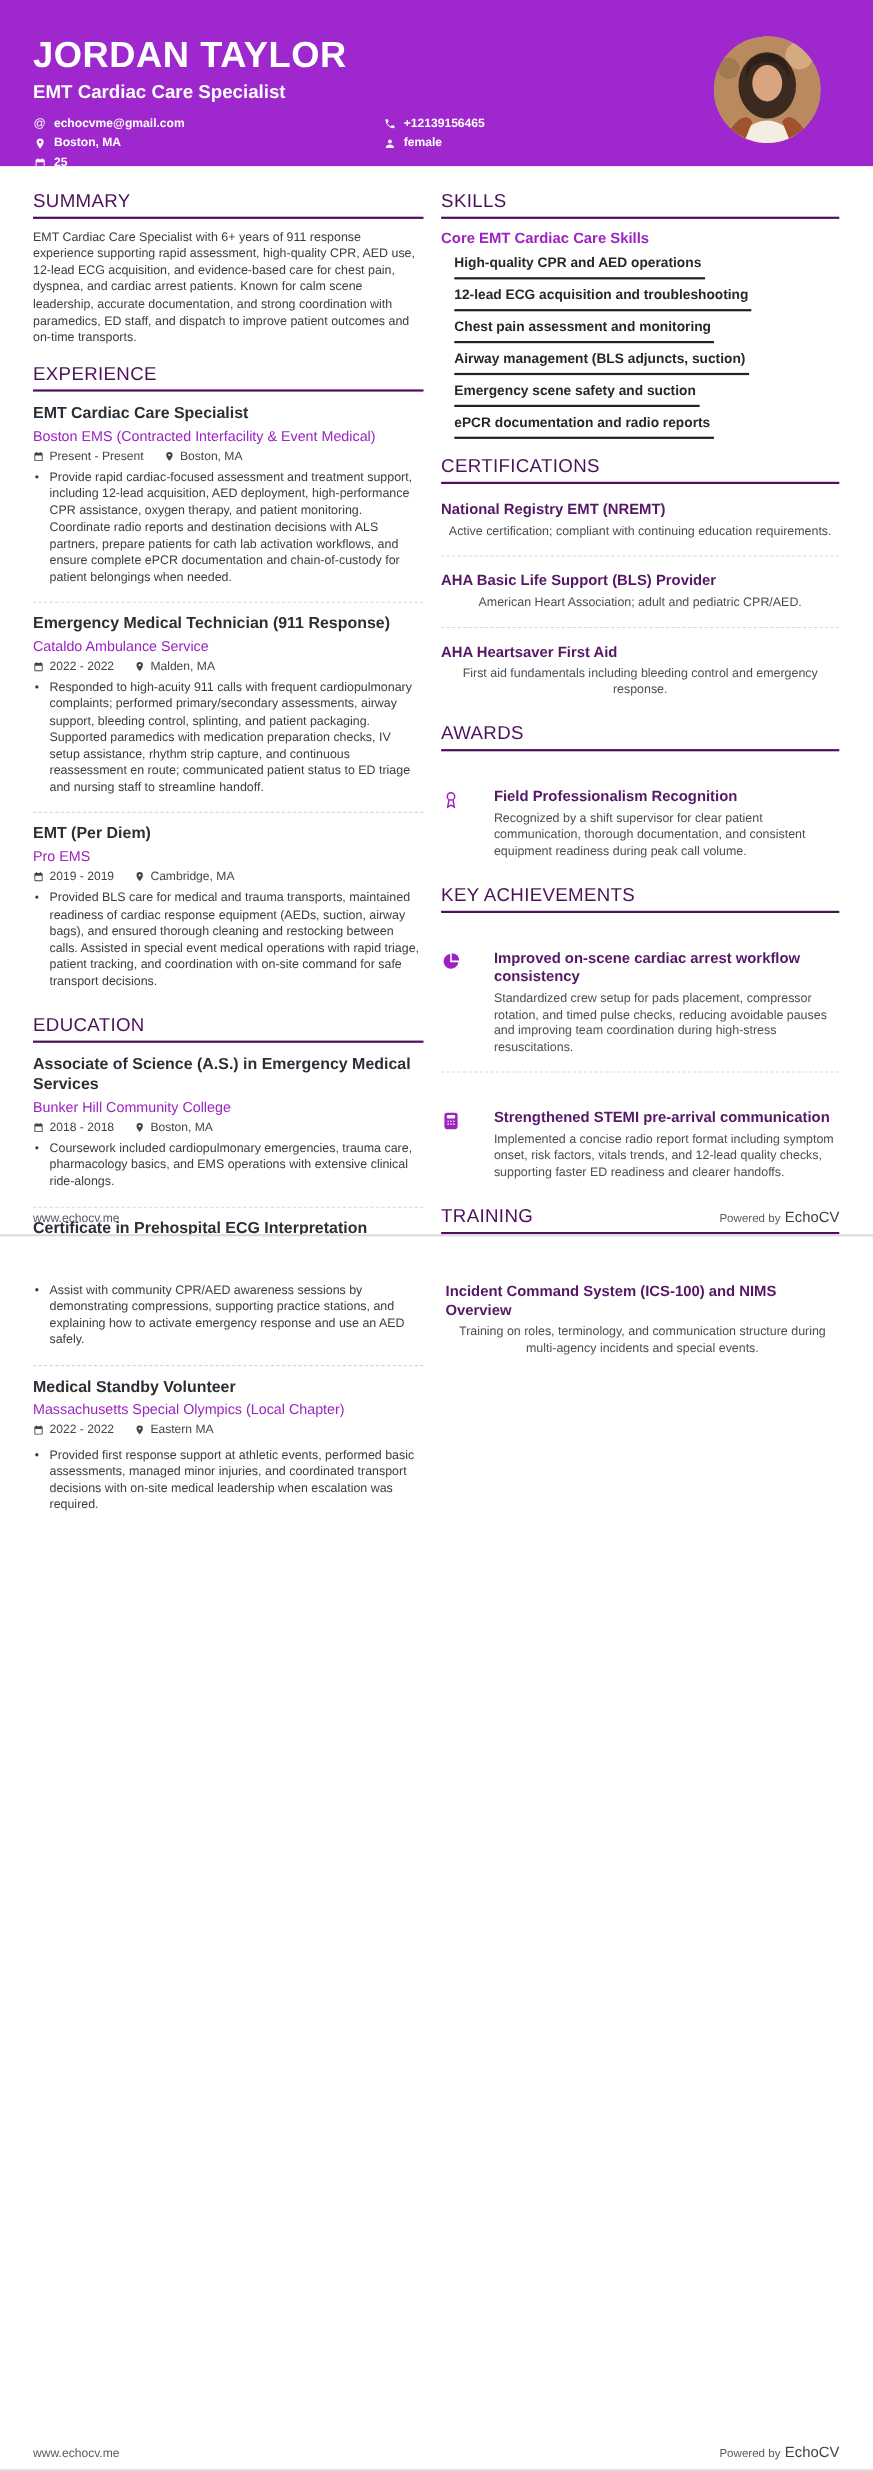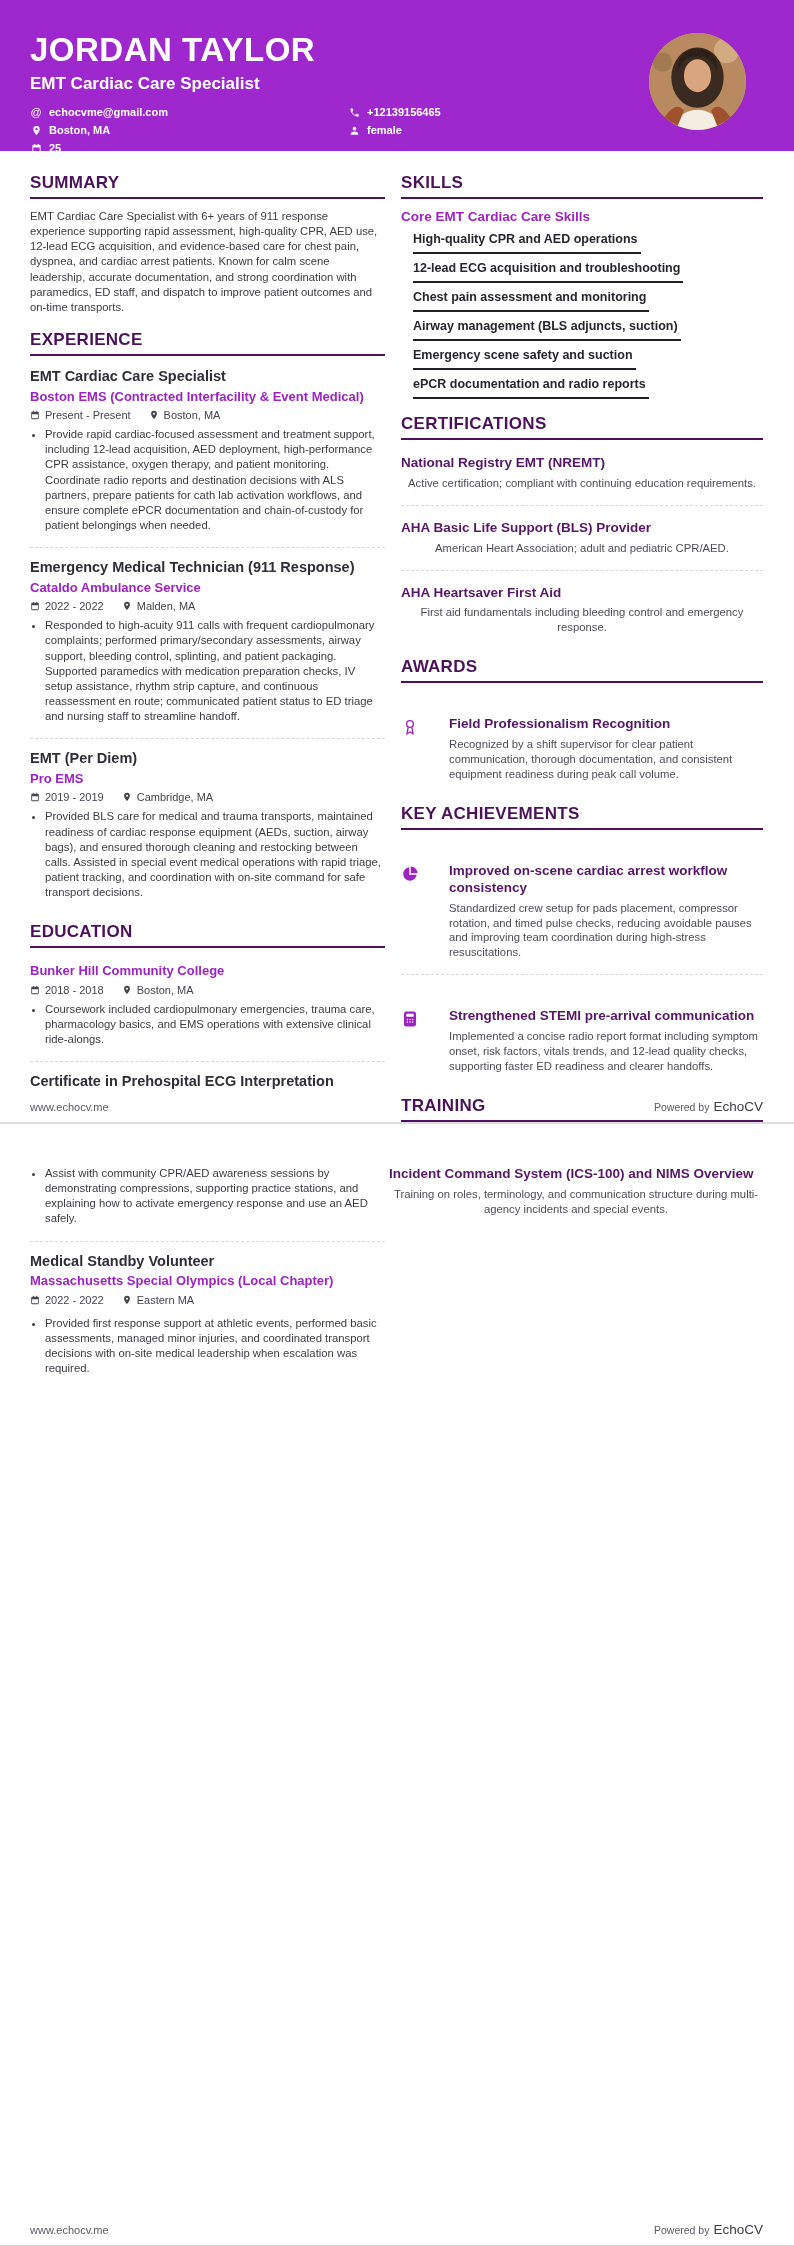--- a/index.html
+++ b/index.html
@@ -30,37 +30,37 @@
   .at-glyph { font-size:11px; font-weight:400; }
   .avatar {
     position:absolute; top:33px; right:48px;
     width:97px; height:97px; border-radius:50%; overflow:hidden;
     background:#c79a6b;
   }
   .avatar svg { display:block; width:100%; height:100%; }
 
   
   .content { display:flex; gap:16px; padding:22px 31px 0 30px; }
-  .content-p2 { display:flex; gap:4px; padding:42px 31px 0 30px; }
+  .content-p2 { display:flex; gap:20px; padding:42px 31px 0 30px; }
   .col-left  { width:355px; flex:none; }
   .col-right { flex:1; min-width:0; }
 
   .section { margin-bottom:15px; }
   .sec-heading {
-    font-size:17px; font-weight:700; letter-spacing:.3px;
+    font-size:17px; font-weight:400; letter-spacing:.3px;
     color:var(--heading,#4c1259);
     border-bottom:2.5px solid var(--heading,#4c1259);
     padding-bottom:4px; margin:0 0 10px 0;
   }
 
   .body-text { font-size:11.3px; color:var(--body-text,#3c3c42); line-height:1.34; }
 
   .entry { padding:2px 0 7px 0; }
   .entry-title { font-size:14.5px; font-weight:600; color:#2e2e36; line-height:1.22; margin:0; }
-  .entry-org { font-size:13px; font-weight:700; color:var(--accent,#9c23c1); margin-top:3px; line-height:1.2; }
+  .entry-org { font-size:13px; font-weight:400; color:var(--accent,#9c23c1); margin-top:3px; line-height:1.2; }
   .entry-meta { display:flex; gap:18px; align-items:center; margin-top:5px; font-size:11px; color:#44444c; }
   .meta-item { display:flex; align-items:center; gap:5px; }
   .meta-item svg { flex:none; }
   ul.bullets { margin:6px 0 0 0; padding-left:15px; }
   ul.bullets li { font-size:11.3px; color:var(--body-text,#3c3c42); line-height:1.34; }
   .dash-sep { border:none; border-top:1px dashed #d8d8dc; margin:7px 0 9px 0; }
 
   
   .skill-group { font-size:13.5px; font-weight:800; color:var(--accent,#9c23c1); margin:2px 0 1px 0; }
   .skill-item {
@@ -230,20 +230,21 @@
           <ul class="bullets">
               <li>Provided BLS care for medical and trauma transports, maintained readiness of cardiac response equipment (AEDs, suction, airway bags), and ensured thorough cleaning and restocking between calls. Assisted in special event medical operations with rapid triage, patient tracking, and coordination with on-site command for safe transport decisions.</li>
             </ul>
         </article>
       </section>
 
       <section class="section">
         <h2 class="sec-heading">EDUCATION</h2>
 
         <article class="entry">
+          <h3 class="entry-title">Associate of Science (A.S.) in Emergency Medical Services</h3>
           <div class="entry-org">Bunker Hill Community College</div>
           <div class="entry-meta">
             <span class="meta-item">
               <svg width="10" height="10" viewBox="0 0 24 24">
                   <path fill="#44444c" d="M7 2v2H5a2 2 0 0 0-2 2v14a2 2 0 0 0 2 2h14a2 2 0 0 0 2-2V6a2 2 0 0 0-2-2h-2V2h-2v2H9V2H7zM5 10h14v10H5V10z"></path>
                 </svg>
               <span>2018 - 2018</span>
             </span>
             <span class="meta-item">
               <svg width="10" height="10" viewBox="0 0 24 24">

